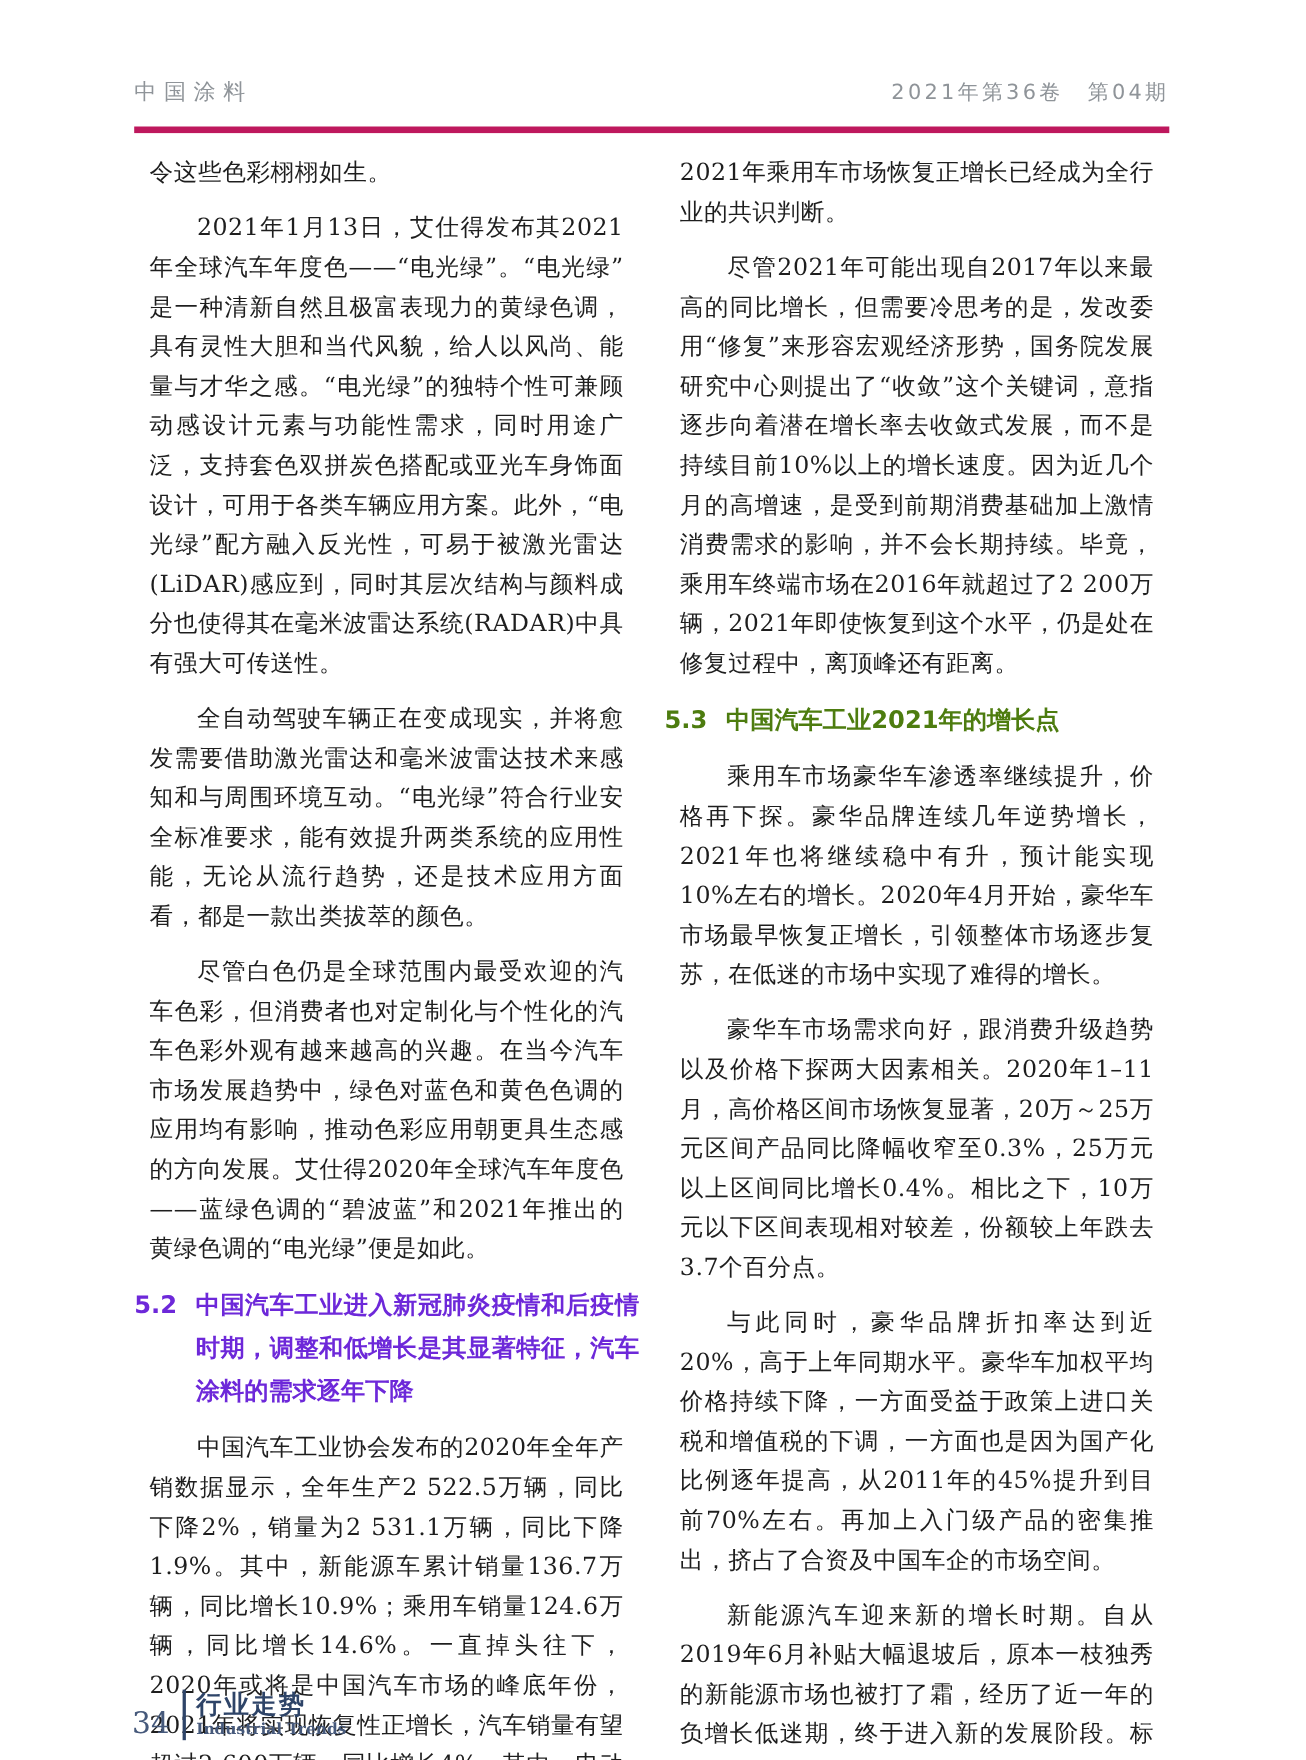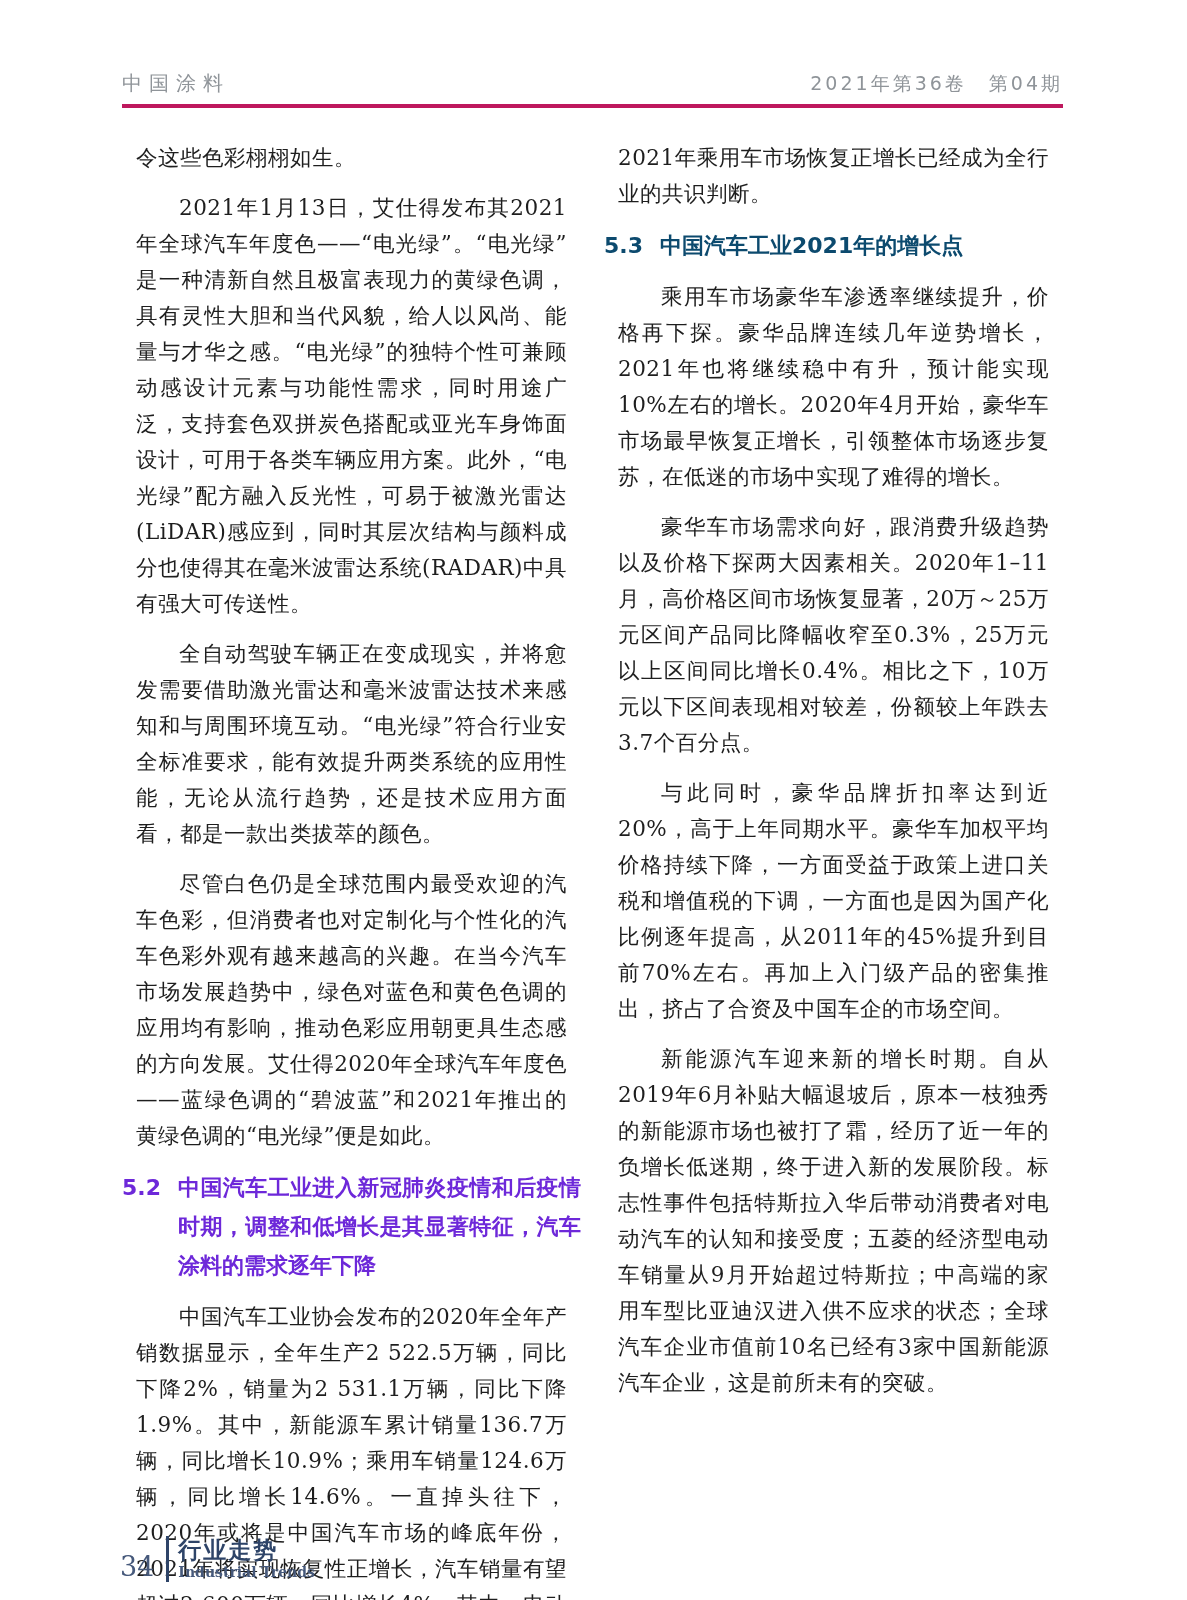--- a/index.html
+++ b/index.html
@@ -9,22 +9,22 @@
     background:#ffffff;
     margin:0 auto;
     overflow:hidden;
     font-family:"DejaVu Serif","Liberation Serif",serif;
     color:#1e1e1e;
   }
   
   .header{
     position:absolute;left:122px;right:124px;top:70px;
     display:flex;justify-content:space-between;align-items:flex-end;
-    border-bottom:4px solid #be185d;
-    padding-bottom:7px;
+    border-bottom:6px solid #be185d;
+    padding-bottom:18px;
   }
   .journal-name{
     font-family:"DejaVu Sans","Liberation Sans",sans-serif;
     font-size:20px;color:#8f9499;letter-spacing:7px;
   }
   .issue-info{
     font-size:19px;color:#8f9499;letter-spacing:3px;
     font-family:"DejaVu Sans","Liberation Sans",sans-serif;
   }
   
@@ -89,21 +89,22 @@
         <p class="para indent">尽管白色仍是全球范围内最受欢迎的汽车色彩，但消费者也对定制化与个性化的汽车色彩外观有越来越高的兴趣。在当今汽车市场发展趋势中，绿色对蓝色和黄色色调的应用均有影响，推动色彩应用朝更具生态感的方向发展。艾仕得2020年全球汽车年度色——蓝绿色调的“碧波蓝”和2021年推出的黄绿色调的“电光绿”便是如此。</p>
         <div class="sec-heading" style="color: #6d28d9;">
           <span class="sec-num">5.2</span>
           <span class="sec-text">中国汽车工业进入新冠肺炎疫情和后疫情时期，调整和低增长是其显著特征，汽车涂料的需求逐年下降</span>
         </div>
         <p class="para indent">中国汽车工业协会发布的2020年全年产销数据显示，全年生产2 522.5万辆，同比下降2%，销量为2 531.1万辆，同比下降1.9%。其中，新能源车累计销量136.7万辆，同比增长10.9%；乘用车销量124.6万辆，同比增长14.6%。一直掉头往下，2020年或将是中国汽车市场的峰底年份，2021年将实现恢复性正增长，汽车销量有望超过2 600万辆，同比增长4%。其中，电动化、智能化、网联化、数字化加速推进汽车产业转型升级，新能源汽车市场也将从政策驱动向市场驱动转变。</p>
         <p class="para indent">中国车市自2018年进入调整期，一直掉头往下。放眼各个国家，美国、日本、德国等进入千人保有量150辆以上以后都经历过类似的调整，调整期3～4 a后再往上增长。中国与国外市场相比仍然有较大潜力，预计2021年将超越美国成为汽车保有量最大的国家。</p>
       </div>
     <div class="col" id="col-right">
         <p class="para">2021年乘用车市场恢复正增长已经成为全行业的共识判断。</p>
-        <div class="sec-heading" style="color: #0c4a6e;">
+        <p class="para indent">尽管2021年可能出现自2017年以来最高的同比增长，但需要冷思考的是，发改委用“修复”来形容宏观经济形势，国务院发展研究中心则提出了“收敛”这个关键词，意指逐步向着潜在增长率去收敛式发展，而不是持续目前10%以上的增长速度。因为近几个月的高增速，是受到前期消费基础加上激情消费需求的影响，并不会长期持续。毕竟，乘用车终端市场在2016年就超过了2 200万辆，2021年即使恢复到这个水平，仍是处在修复过程中，离顶峰还有距离。</p>
+        <div class="sec-heading" style="color: #4d7c0f;">
           <span class="sec-num">5.3</span>
           <span class="sec-text">中国汽车工业2021年的增长点</span>
         </div>
         <p class="para indent">乘用车市场豪华车渗透率继续提升，价格再下探。豪华品牌连续几年逆势增长，2021年也将继续稳中有升，预计能实现10%左右的增长。2020年4月开始，豪华车市场最早恢复正增长，引领整体市场逐步复苏，在低迷的市场中实现了难得的增长。</p>
         <p class="para indent">豪华车市场需求向好，跟消费升级趋势以及价格下探两大因素相关。2020年1–11月，高价格区间市场恢复显著，20万～25万元区间产品同比降幅收窄至0.3%，25万元以上区间同比增长0.4%。相比之下，10万元以下区间表现相对较差，份额较上年跌去3.7个百分点。</p>
         <p class="para indent">与此同时，豪华品牌折扣率达到近20%，高于上年同期水平。豪华车加权平均价格持续下降，一方面受益于政策上进口关税和增值税的下调，一方面也是因为国产化比例逐年提高，从2011年的45%提升到目前70%左右。再加上入门级产品的密集推出，挤占了合资及中国车企的市场空间。</p>
         <p class="para indent">新能源汽车迎来新的增长时期。自从2019年6月补贴大幅退坡后，原本一枝独秀的新能源市场也被打了霜，经历了近一年的负增长低迷期，终于进入新的发展阶段。标志性事件包括特斯拉入华后带动消费者对电动汽车的认知和接受度；五菱的经济型电动车销量从9月开始超过特斯拉；中高端的家用车型比亚迪汉进入供不应求的状态；全球汽车企业市值前10名已经有3家中国新能源汽车企业，这是前所未有的突破。</p>
       </div>
   </div>
 

